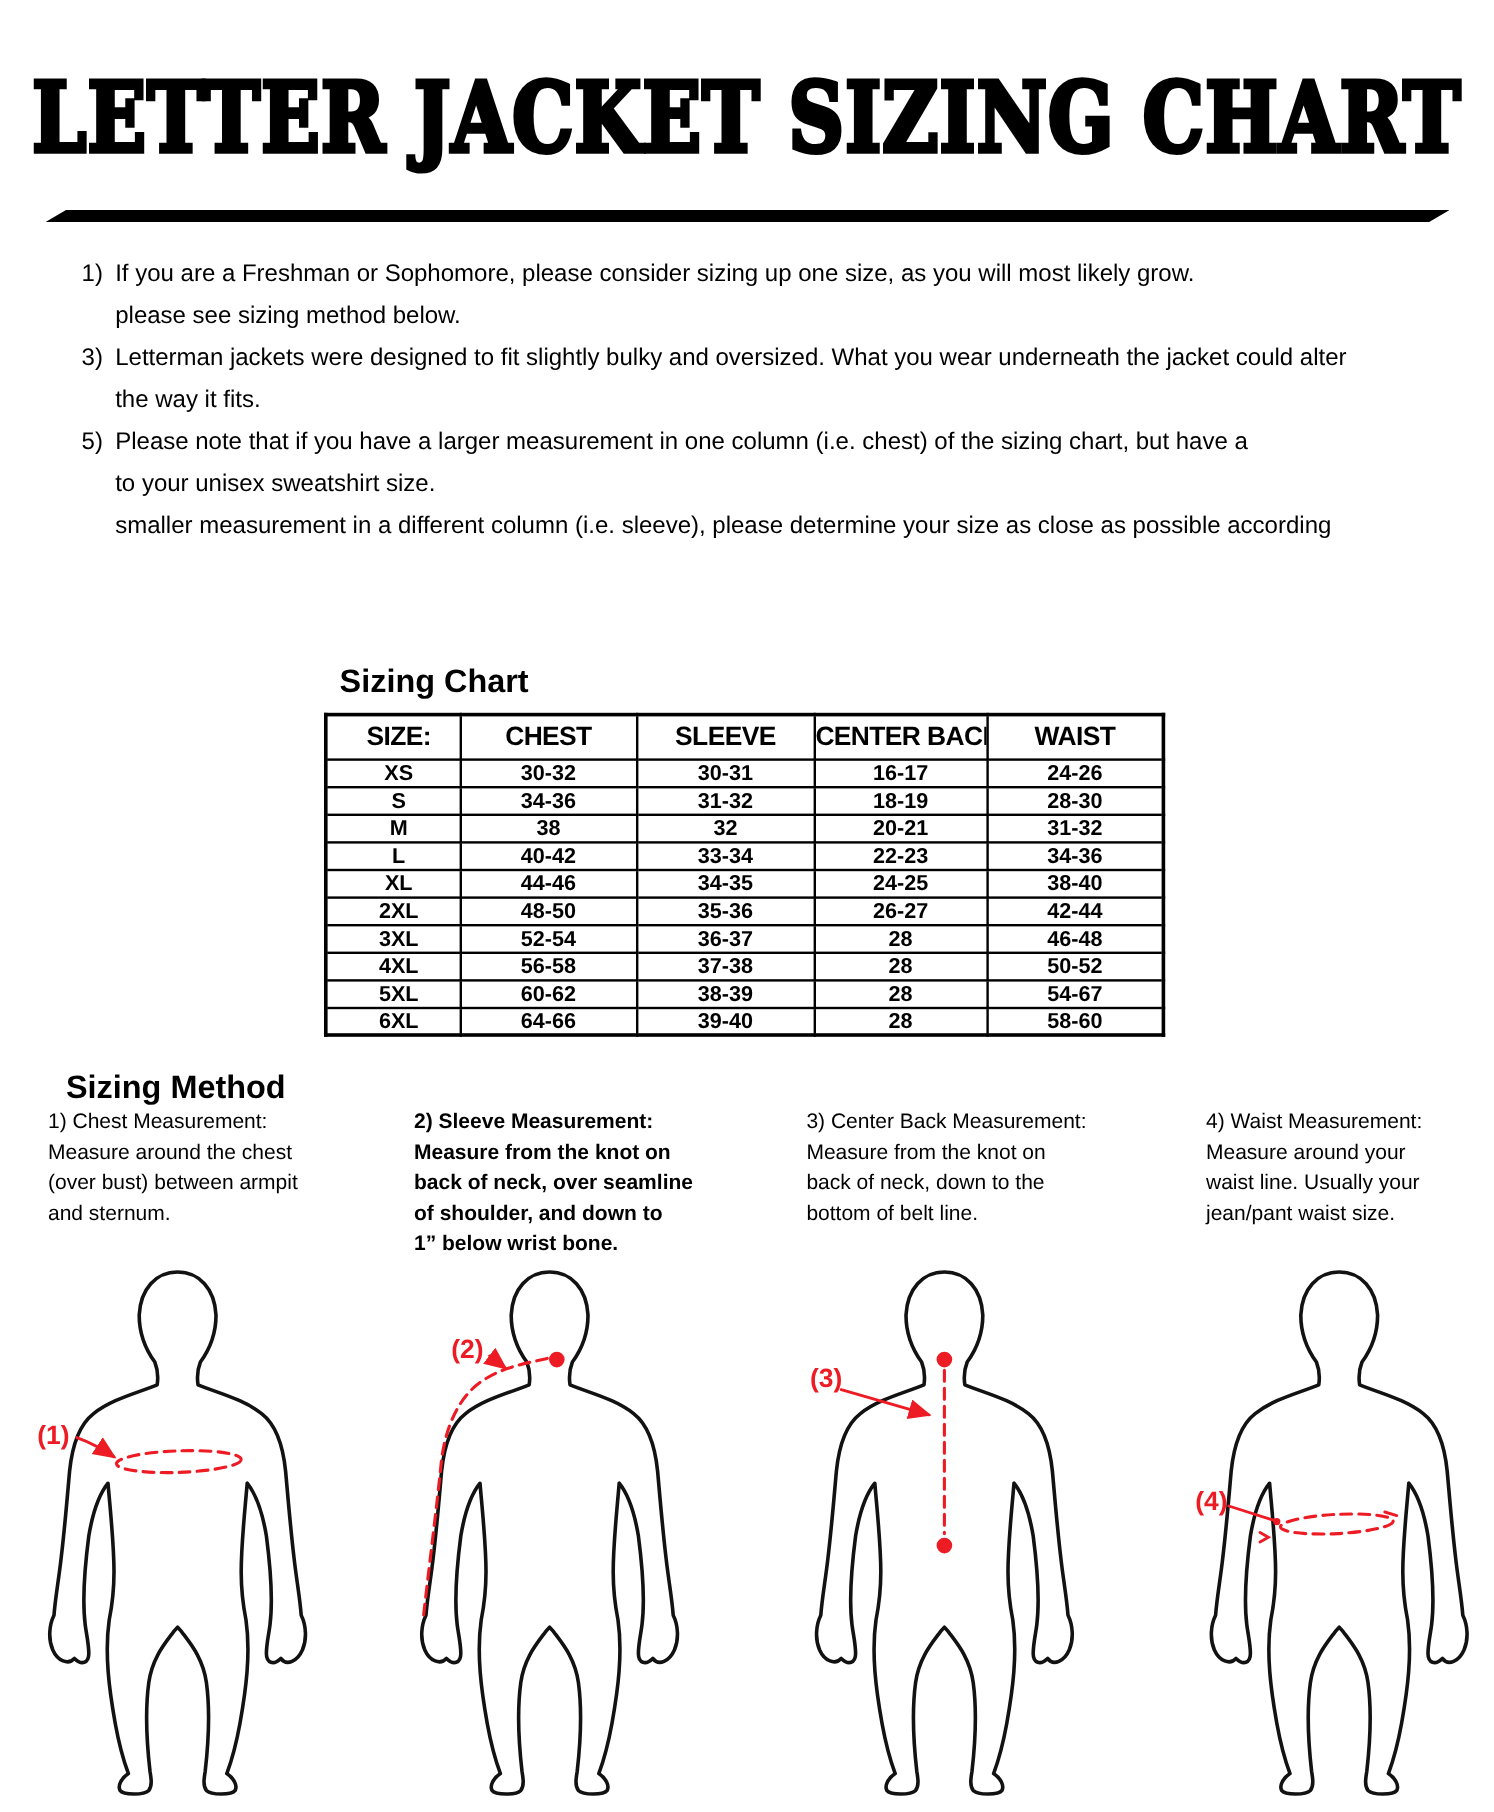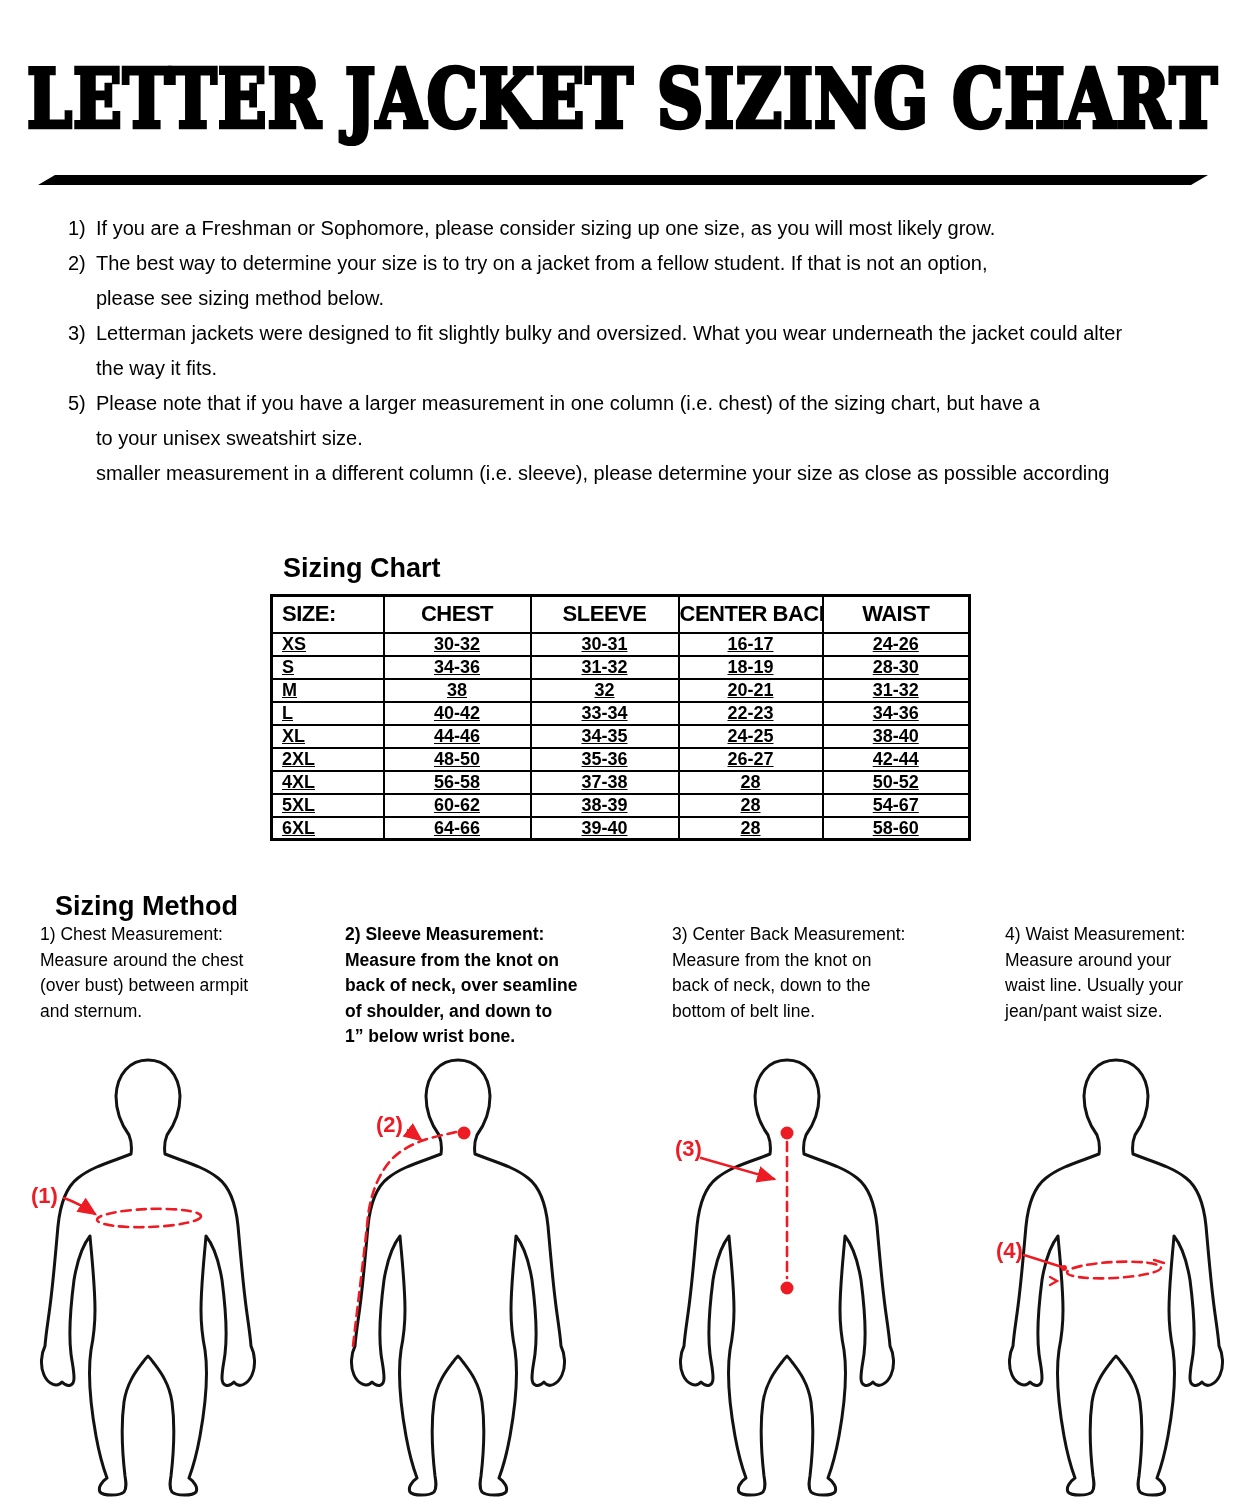--- a/index.html
+++ b/index.html
@@ -39,22 +39,22 @@
   .sizing-table {
     position:absolute; top:594px; left:270px; width:698px;
     border-collapse:collapse; table-layout:fixed;
     border:3px solid var(--ink);
   }
   .sizing-table th, .sizing-table td {
     border:2px solid var(--ink); text-align:center; font-weight:bold;
     overflow:hidden; white-space:nowrap;
   }
   .sizing-table th { height:37px; font-size:22px; letter-spacing:-0.5px; }
-  .sizing-table td { height:23px; font-size:18px; line-height:1;text-decoration:underline; }
-  .sizing-table th.size-col, .sizing-table td.size-col { text-align:left; padding-left:9px; }
+  .sizing-table td { height:23px; font-size:18px; line-height:1; }
+  .sizing-table th.size-col, .sizing-table td.size-col { text-align:center; padding-left:9px; }
 
   
   .method-heading {
     position:absolute; top:891px; left:55px;
     font-size:27px; font-weight:bold;
   }
   .method-col { position:absolute; top:922px; font-size:17.5px; }
   .method-col div { line-height:25.5px; white-space:nowrap; }
   .method-col-1 { left:40px;   width:300px; }
   .method-col-2 { left:345px;  width:320px;font-weight:bold; }
@@ -84,21 +84,20 @@
     </marker>
   </defs>
 </svg>
 
 <h1 class="title">LETTER JACKET SIZING CHART</h1>
 
 <div class="divider"></div>
 
 <div class="notes">
     <div class="note-line"><span class="num">1)</span><span>If you are a Freshman or Sophomore, please consider sizing up one size, as you will most likely grow.</span></div>
-    <div class="note-line"><span class="num">2)</span><span>The best way to determine your size is to try on a jacket from a fellow student. If that is not an option,</span></div>
     <div class="note-line"><span>please see sizing method below.</span></div>
     <div class="note-line"><span class="num">3)</span><span>Letterman jackets were designed to fit slightly bulky and oversized. What you wear underneath the jacket could alter</span></div>
     <div class="note-line"><span>the way it fits.</span></div>
     <div class="note-line"><span class="num">5)</span><span>Please note that if you have a larger measurement in one column (i.e. chest) of the sizing chart, but have a</span></div>
     <div class="note-line"><span>to your unisex sweatshirt size.</span></div>
     <div class="note-line"><span>smaller measurement in a different column (i.e. sleeve), please determine your size as close as possible according</span></div>
   </div>
 
 <h2 class="chart-heading">Sizing Chart</h2>
 
@@ -156,20 +155,27 @@
         <td>38-40</td>
       </tr>
       <tr>
         <td class="size-col">2XL</td>
         <td>48-50</td>
         <td>35-36</td>
         <td>26-27</td>
         <td>42-44</td>
       </tr>
       <tr>
+        <td class="size-col">3XL</td>
+        <td>52-54</td>
+        <td>36-37</td>
+        <td>28</td>
+        <td>46-48</td>
+      </tr>
+      <tr>
         <td class="size-col">4XL</td>
         <td>56-58</td>
         <td>37-38</td>
         <td>28</td>
         <td>50-52</td>
       </tr>
       <tr>
         <td class="size-col">5XL</td>
         <td>60-62</td>
         <td>38-39</td>

